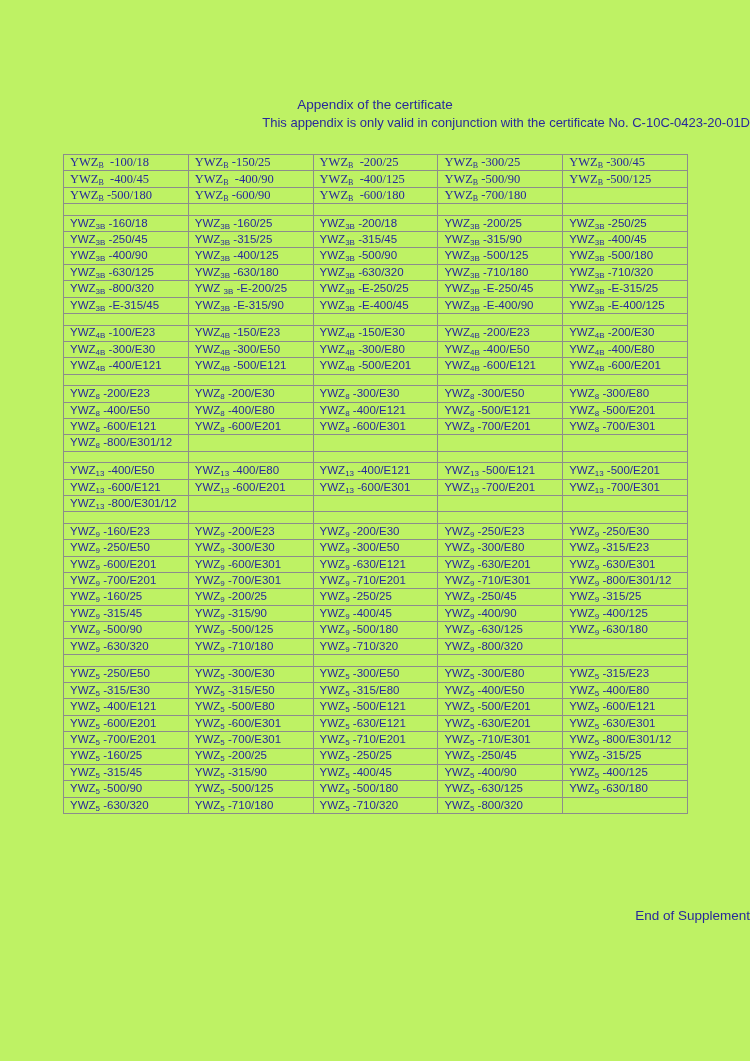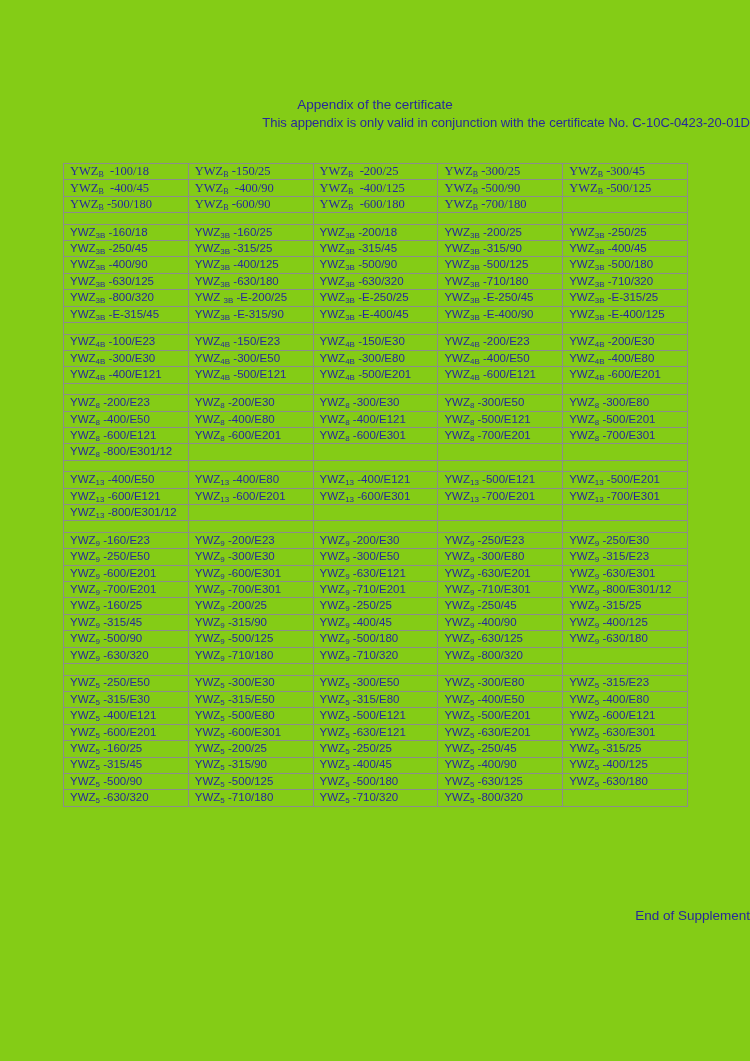--- a/index.html
+++ b/index.html
@@ -1,32 +1,32 @@
 <!DOCTYPE html>
 <html><head>
 <meta charset="utf-8">
 <style>
   html, body { margin: 0; padding: 0; background: #ffffff; }
   body {
     width: 750px; height: 1061px; position: relative; overflow: hidden;
     font-family: "Liberation Sans", sans-serif;
   }
-  .page { position: absolute; inset: 0; background: #84cc16; }
+  .page { position: absolute; inset: 0; background: #bef264; }
   .title {
     position: absolute; top: 97px; left: 0; width: 100%;
     text-align: center; font-size: 13.5px; line-height: 15px;
     color: #28289B;
   }
   .subtitle {
     position: absolute; top: 115px; left: 0; width: 100%;
     text-align: right; font-size: 13px; line-height: 15px;
     color: #28289B;
   }
   table.model-table {
-    position: absolute; top: 163px; left: 63px; width: 624px;
+    position: absolute; top: 154px; left: 63px; width: 624px;
     border-collapse: collapse; table-layout: fixed;
   }
   table.model-table col { width: 124.8px; }
   table.model-table td {
     border: 1px solid #8c8c8c;
     height: 15.4px;
     padding: 0 1px 0 6px;
     font-size: 11.5px;
     line-height: 1;
     color: #28289B;
@@ -324,20 +324,27 @@
           <td>YWZ<sub>5</sub> -600/E121</td>
         </tr>
         <tr class="sans-row">
           <td>YWZ<sub>5</sub> -600/E201</td>
           <td>YWZ<sub>5</sub> -600/E301</td>
           <td>YWZ<sub>5</sub> -630/E121</td>
           <td>YWZ<sub>5</sub> -630/E201</td>
           <td>YWZ<sub>5</sub> -630/E301</td>
         </tr>
         <tr class="sans-row">
+          <td>YWZ<sub>5</sub> -700/E201</td>
+          <td>YWZ<sub>5</sub> -700/E301</td>
+          <td>YWZ<sub>5</sub> -710/E201</td>
+          <td>YWZ<sub>5</sub> -710/E301</td>
+          <td>YWZ<sub>5</sub> -800/E301/12</td>
+        </tr>
+        <tr class="sans-row">
           <td>YWZ<sub>5</sub> -160/25</td>
           <td>YWZ<sub>5</sub> -200/25</td>
           <td>YWZ<sub>5</sub> -250/25</td>
           <td>YWZ<sub>5</sub> -250/45</td>
           <td>YWZ<sub>5</sub> -315/25</td>
         </tr>
         <tr class="sans-row">
           <td>YWZ<sub>5</sub> -315/45</td>
           <td>YWZ<sub>5</sub> -315/90</td>
           <td>YWZ<sub>5</sub> -400/45</td>

